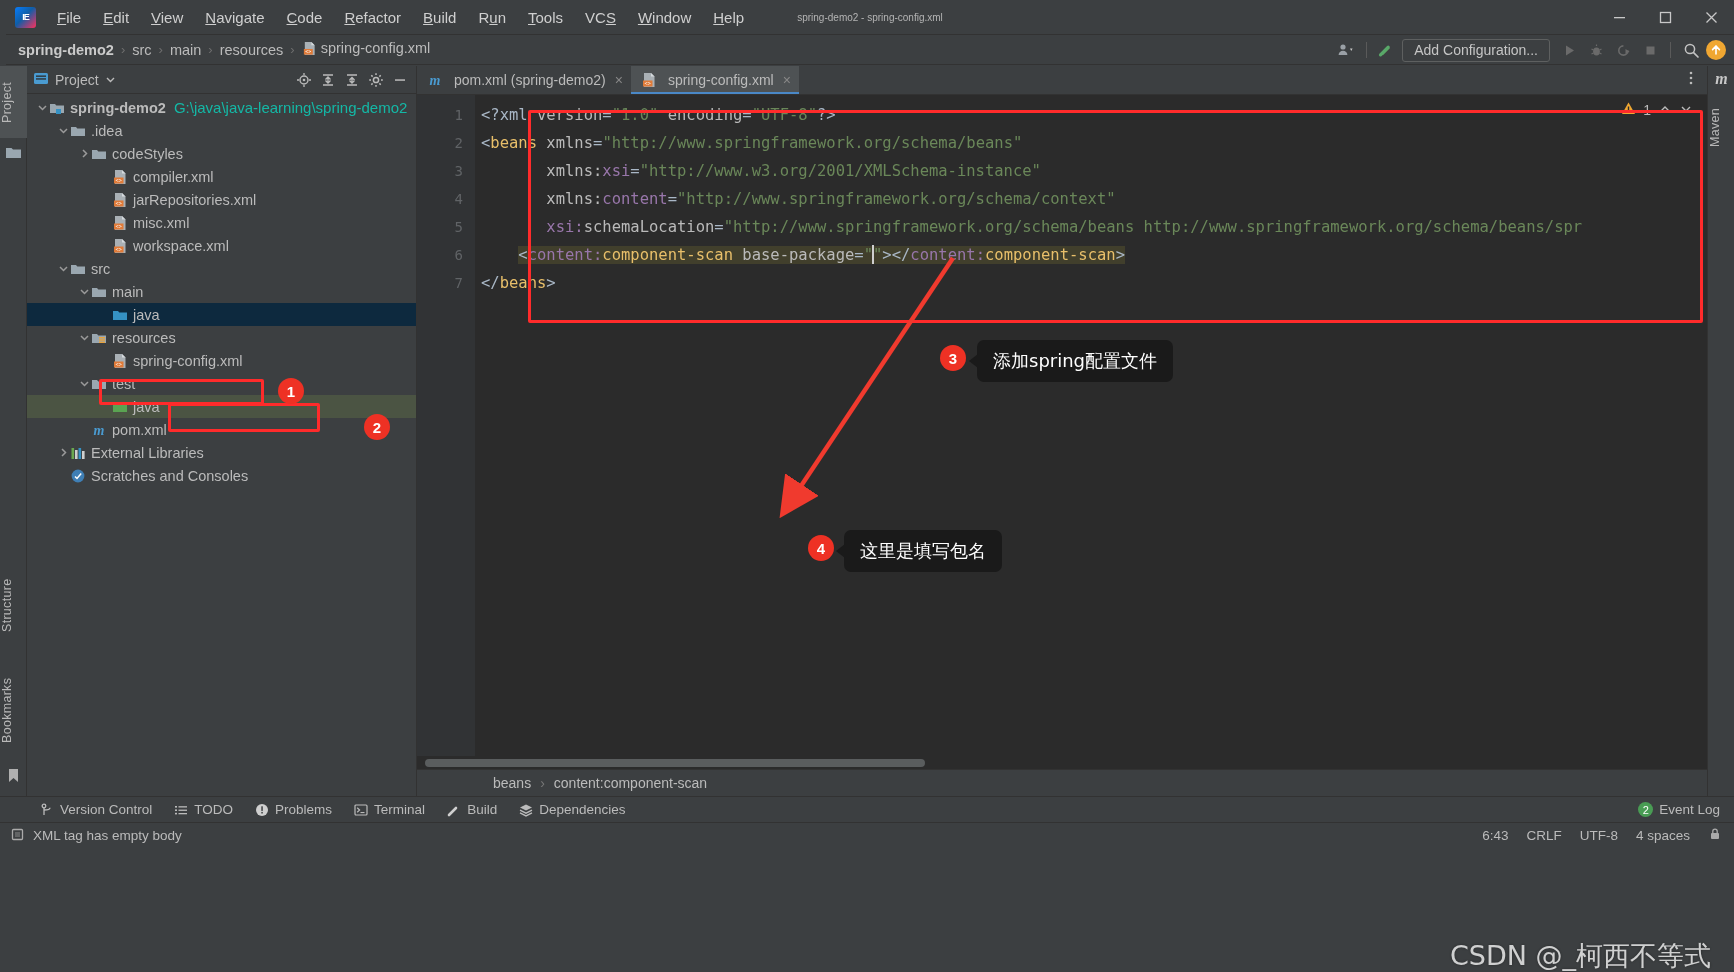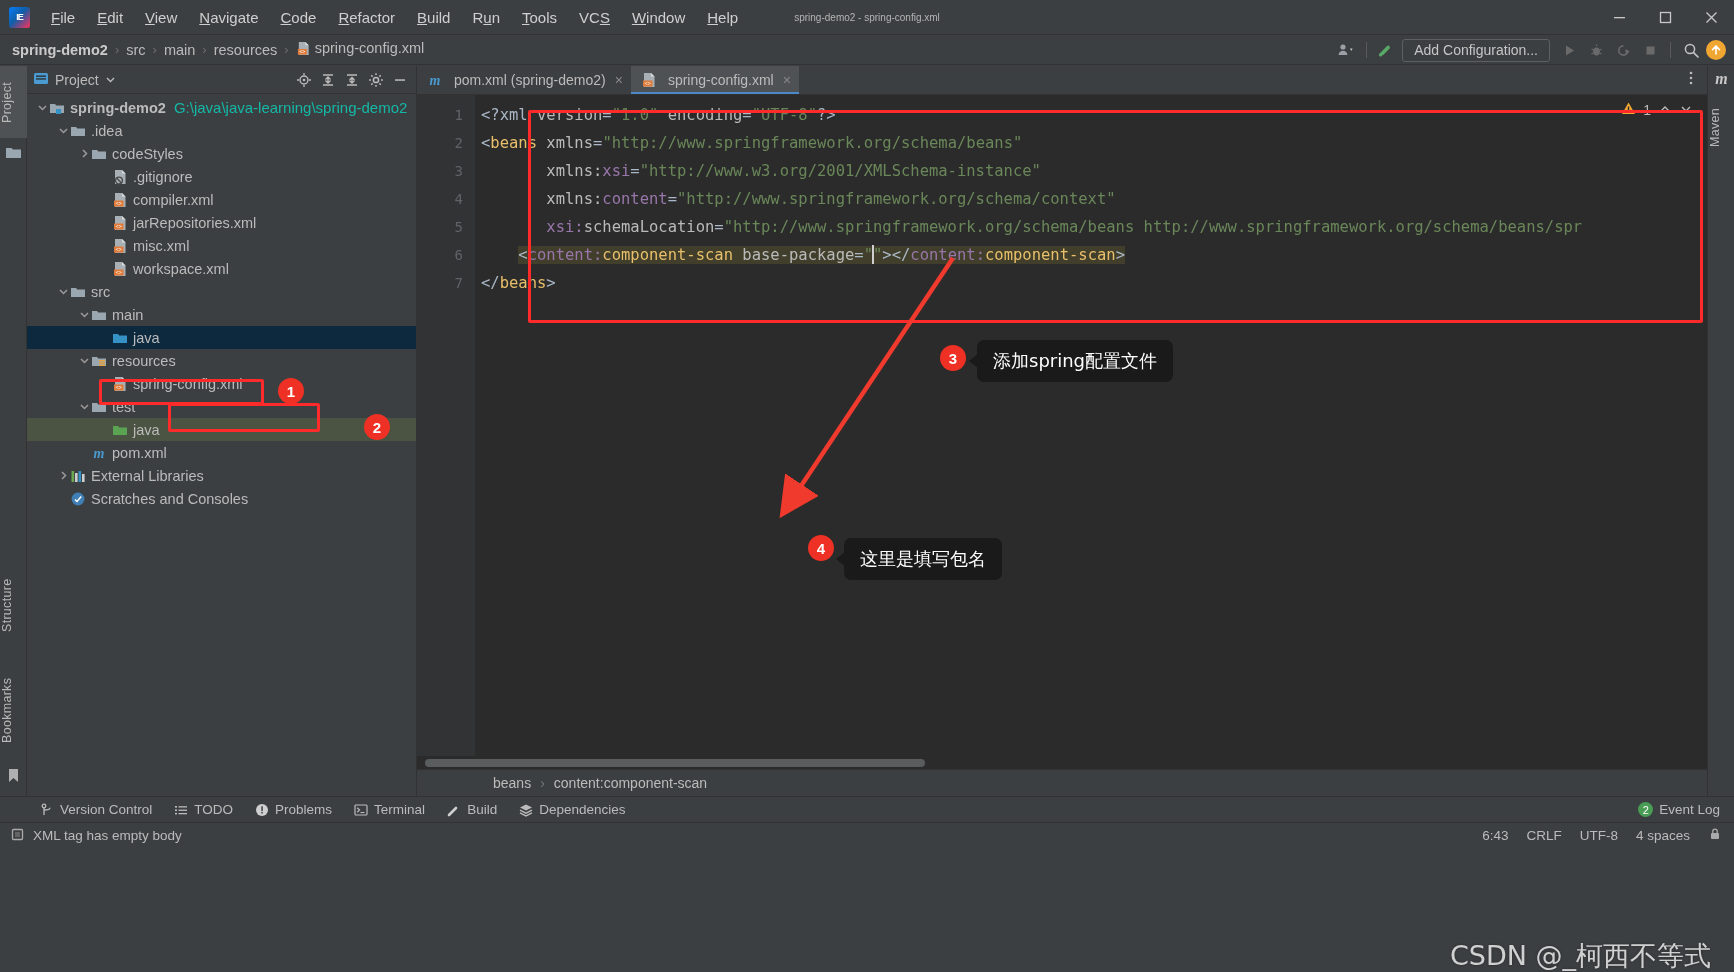--- a/index.html
+++ b/index.html
@@ -3,21 +3,21 @@
 <meta charset="utf-8">
 <style>
   * { box-sizing: border-box; margin: 0; padding: 0; }
   html, body {
     width: 1734px; height: 972px;
     background: #3c3f41;
     font-family: "Liberation Sans", sans-serif;
     overflow: hidden;
     color: #bbbbbb;
   }
-  #app { position: relative; width: 1734px; height: 848px; }
+  #app { position: relative; width: 1734px; height: 848px; padding-left: 6px; }
 
   
   .titlebar {
     height: 35px; background: #3c3f41;
     display: flex; align-items: center;
     border-bottom: 1px solid #323232;
     position: relative;
   }
   .ij-logo {
     width: 21px; height: 21px; margin-left: 9px; margin-right: 10px;
@@ -448,32 +448,20 @@
               </svg>
             </span>
             <span class="tlabel">codeStyles</span>
           </div>
           <div class="trow" style="padding-left: 71px;">
             <span class="arrow"></span>
             <span class="tico">
               <svg width="16" height="16" viewBox="0 0 16 16">
                 <path d="M3 1 L10 1 L13.5 4.5 L13.5 15 L3 15z" fill="#a9b0b5"></path>
                 <path d="M10 1 L13.5 4.5 L10 4.5z" fill="#d5dadd"></path>
-                <circle cx="7" cy="11.5" r="3.4" fill="none" stroke="#4a4a4a" stroke-width="1.4"></circle>
-                <path d="M4.6 9.1 L9.4 13.9" stroke="#4a4a4a" stroke-width="1.4"></path>
-              </svg>
-            </span>
-            <span class="tlabel">.gitignore</span>
-          </div>
-          <div class="trow" style="padding-left: 71px;">
-            <span class="arrow"></span>
-            <span class="tico">
-              <svg width="16" height="16" viewBox="0 0 16 16">
-                <path d="M3 1 L10 1 L13.5 4.5 L13.5 15 L3 15z" fill="#a9b0b5"></path>
-                <path d="M10 1 L13.5 4.5 L10 4.5z" fill="#d5dadd"></path>
                 <rect x="2" y="8.5" width="9.5" height="6" fill="#e07b39"></rect>
                 <text x="6.7" y="13.2" font-size="5.2" fill="#fff" text-anchor="middle" font-family="monospace">&lt;&gt;</text>
               </svg>
             </span>
             <span class="tlabel">compiler.xml</span>
           </div>
           <div class="trow" style="padding-left: 71px;">
             <span class="arrow"></span>
             <span class="tico">
               <svg width="16" height="16" viewBox="0 0 16 16">
@@ -838,18 +826,18 @@
     </svg>
 
     <div class="callout-num" style="left:278px; top:378px;">1</div>
 
     <div class="callout-num" style="left:364px; top:414px;">2</div>
 
     <div class="callout-num" style="left:940px; top:345px;">3</div>
     <div class="tipbox" style="left:977px; top:340px;">添加spring配置文件</div>
 
     <div class="callout-num" style="left:808px; top:535px;">4</div>
-    <div class="tipbox" style="left:844px; top:530px;margin-top:8px;">这里是填写包名</div>
+    <div class="tipbox" style="left:844px; top:530px;">这里是填写包名</div>
 
     <div class="watermark" style="left:1450px; top:938px;">CSDN @_柯西不等式</div>
   </div>
 
 </div>
 
 </body></html>

